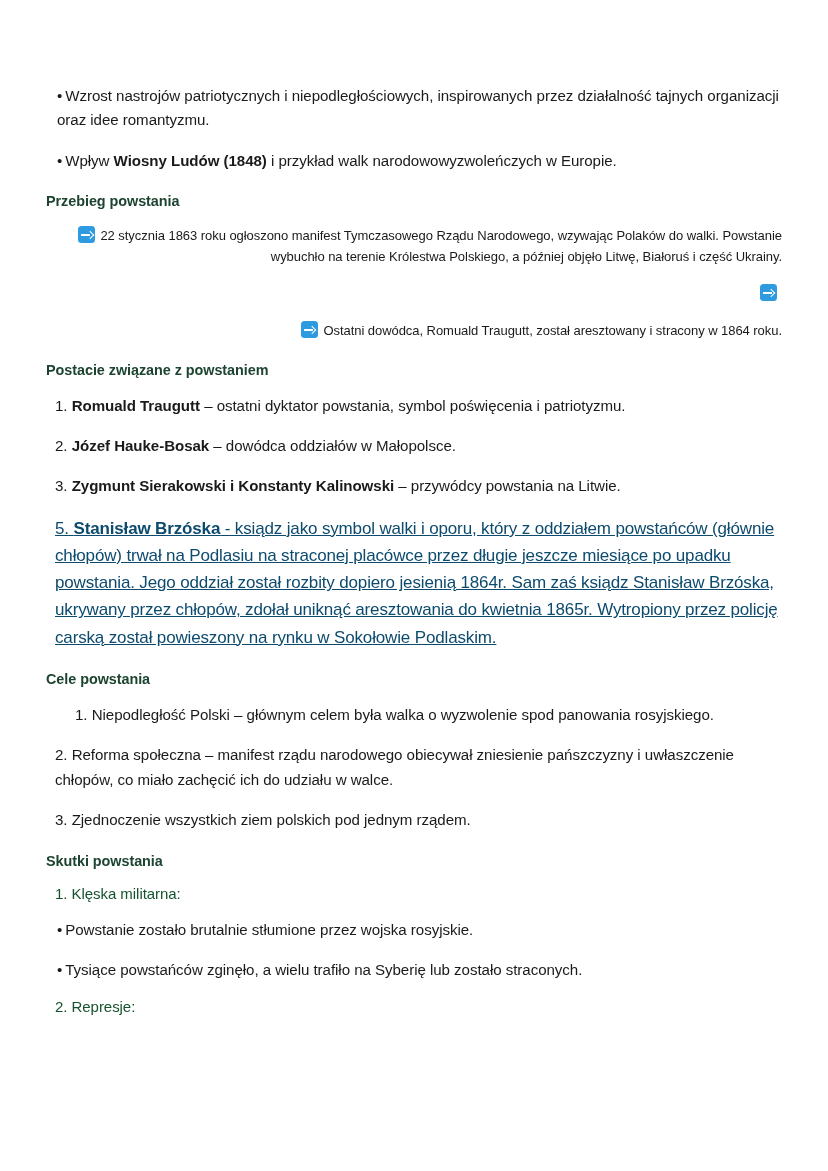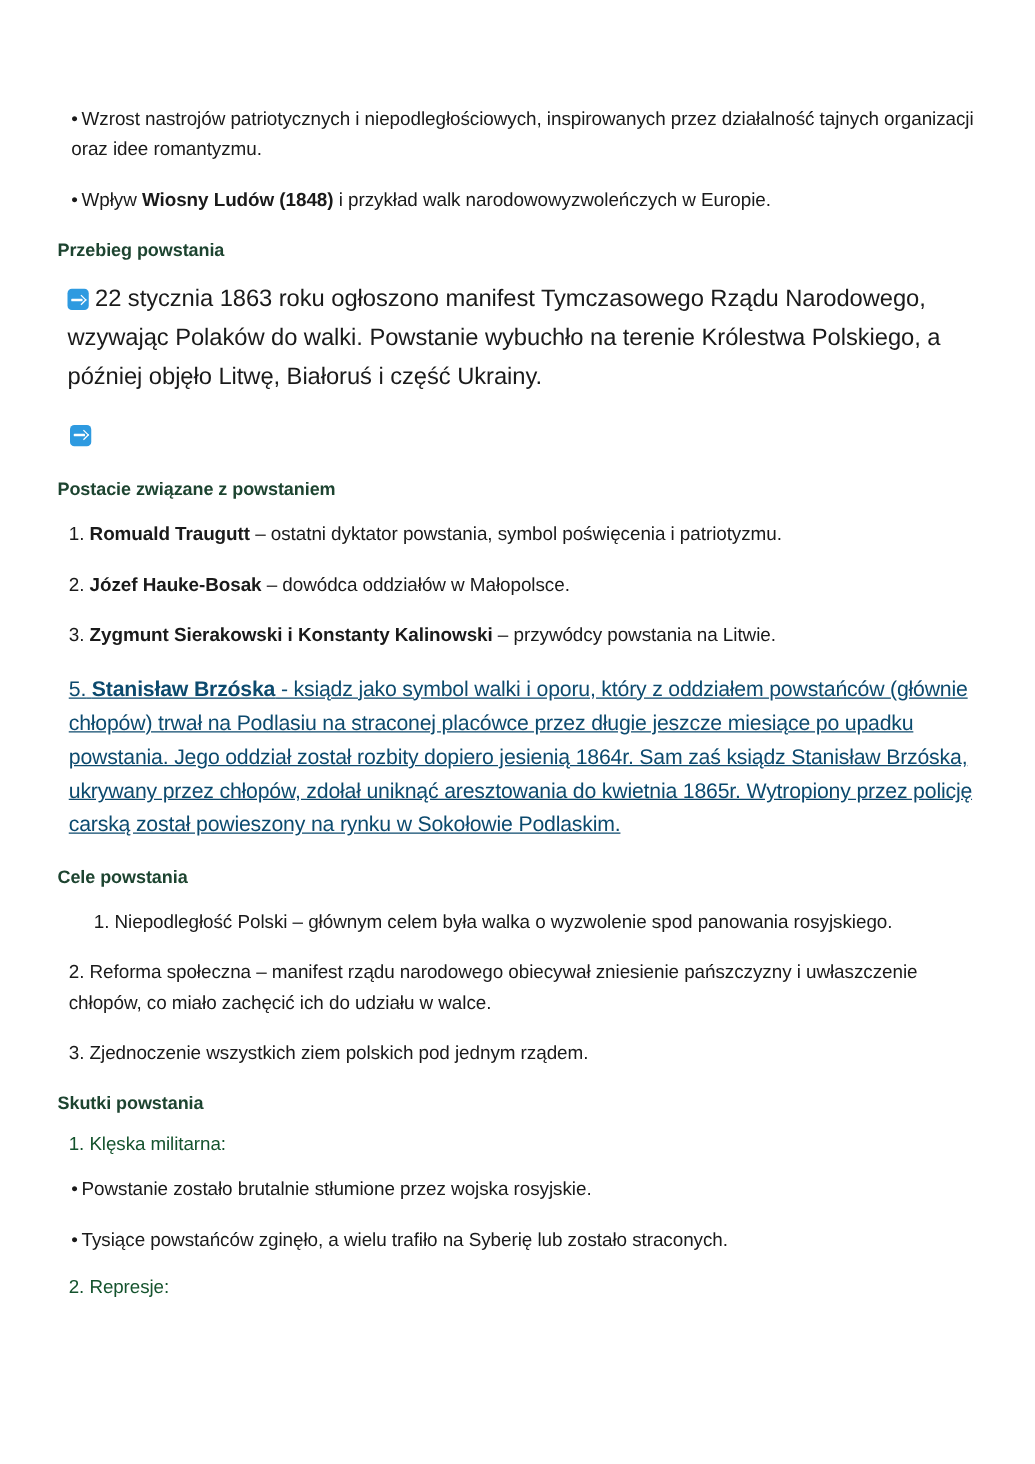--- a/index.html
+++ b/index.html
@@ -101,26 +101,27 @@
     position: absolute;
     left: 8.1px;
     top: 5.2px;
     width: 5.2px;
     height: 5.2px;
     border-top: 1.9px solid #ffffff;
     border-right: 1.9px solid #ffffff;
     transform: rotate(45deg);
   }
   .arrow-para {
-    font-size: 19px;
+    font-size: 13px;
     line-height: 1.62;
     margin: 0 0 16px 0;
     padding-left: 10px;
     letter-spacing: -0.05px;
     text-indent: 0;
+    text-align: right;
   }
   .arrow-para.first-indent { padding-left: 8px; }
 
   b, strong { font-weight: bold; }
 
   
   .para.alt {
     font-family: "Liberation Sans", sans-serif;
     letter-spacing: -0.15px;
     line-height: 1.6;
@@ -144,20 +145,23 @@
 
     <p class="arrow-para first-indent">
       <span class="arrow-icon"></span><span>22 stycznia 1863 roku ogłoszono manifest Tymczasowego Rządu Narodowego, wzywając Polaków do walki. Powstanie wybuchło na terenie Królestwa Polskiego, a później objęło Litwę, Białoruś i część Ukrainy.</span>
     </p>
 
     <p class="arrow-para">
       <span class="arrow-icon"></span>
     </p>
 
 
+    <p class="arrow-para">
+      <span class="arrow-icon"></span><span>Ostatni dowódca, Romuald Traugutt, został aresztowany i stracony w 1864 roku.</span>
+    </p>
 
     <h2 class="sec-head sp-top">Postacie związane z powstaniem</h2>
 
     <p class="num-para">
       <span>1.</span>
       <b>Romuald Traugutt</b><span> – ostatni dyktator powstania, symbol poświęcenia i patriotyzmu.</span>
     </p>
 
     <p class="num-para">
       <span>2.</span>

